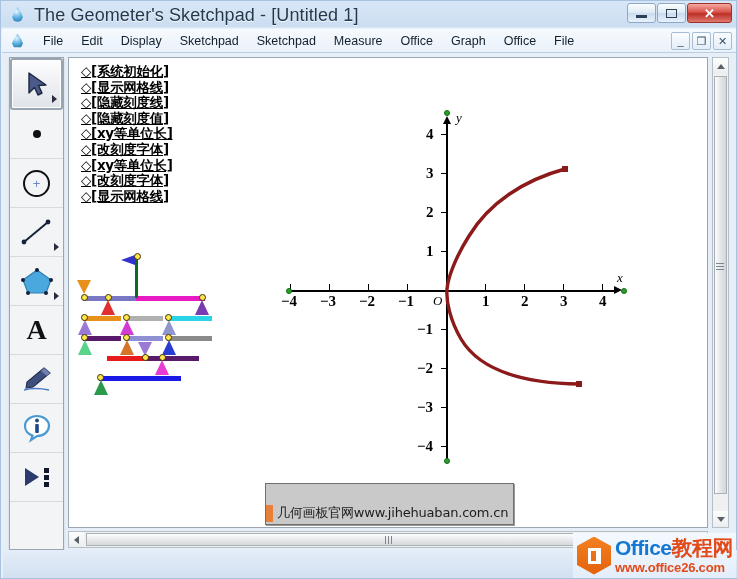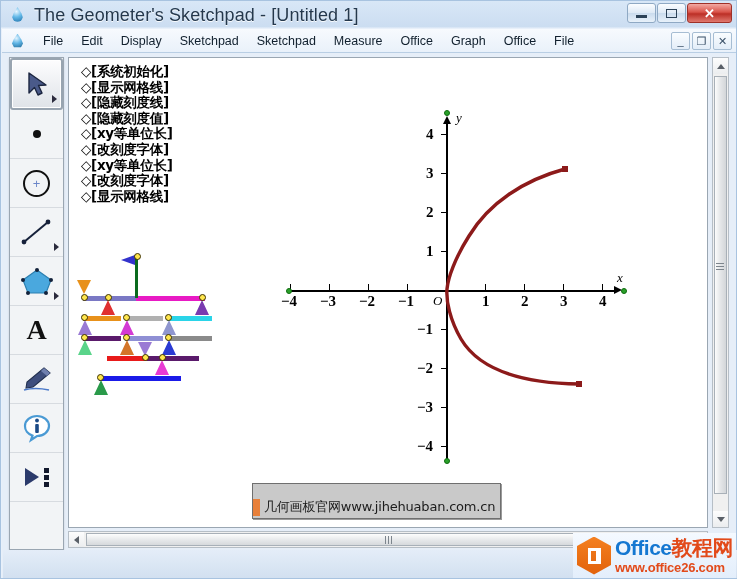--- a/index.html
+++ b/index.html
@@ -113,21 +113,21 @@
   .i-A{font-family:"Liberation Serif",serif;font-weight:bold;font-size:28px;color:#111;line-height:1;}
   .toolbox-blank{height:auto;border-bottom:none;}
 
   
   .doc{
     position:absolute;left:66px;top:4px;width:640px;height:471px;
     background:#ffffff;border:1px solid #9aa6b2;box-sizing:border-box;overflow:hidden;
   }
 
   
-  .cmdlist{position:absolute;left:12px;top:6px;}
+  .cmdlist{position:absolute;left:12px;top:6px;text-decoration:underline;}
   .cmdline{
     font-family:"DejaVu Sans","Liberation Sans",sans-serif;
     font-size:13.5px;color:#000;line-height:15.6px;white-space:nowrap;font-weight:bold;
     letter-spacing:-0.3px;
   }
 
   
   .sliders{position:absolute;left:8px;top:190px;width:145px;height:125px;}
   .sbar{position:absolute;height:5px;border-radius:0;}
   .sknob{
@@ -160,23 +160,23 @@
     border-left:8px solid #000;border-top:4.5px solid transparent;border-bottom:4.5px solid transparent;
   }
   .arrowU{
     position:absolute;width:0;height:0;
     border-bottom:8px solid #000;border-left:4.5px solid transparent;border-right:4.5px solid transparent;
   }
   .curve-end{position:absolute;width:6px;height:6px;background:#8c1a1a;z-index:6;}
 
   
   .watermark{
-    position:absolute;left:183px;top:425px;
+    position:absolute;left:196px;top:425px;
     border:1.5px solid #6f6f6f;background:#c9c9c9;
-    padding:14px 5px 2px 0;display:flex;align-items:center;
+    padding:20px 5px 2px 0;display:flex;align-items:center;
     box-shadow:1px 1px 0 #9a9a9a;
   }
   .watermark .bar{width:7px;height:17px;background:#e8803a;margin-right:4px;flex:none;}
   .watermark .wt{
     font-family:"DejaVu Sans","Liberation Sans",sans-serif;font-size:13px;color:#1c1c1c;
     white-space:nowrap;letter-spacing:-.2px;
   }
 
   
   .vscroll{

